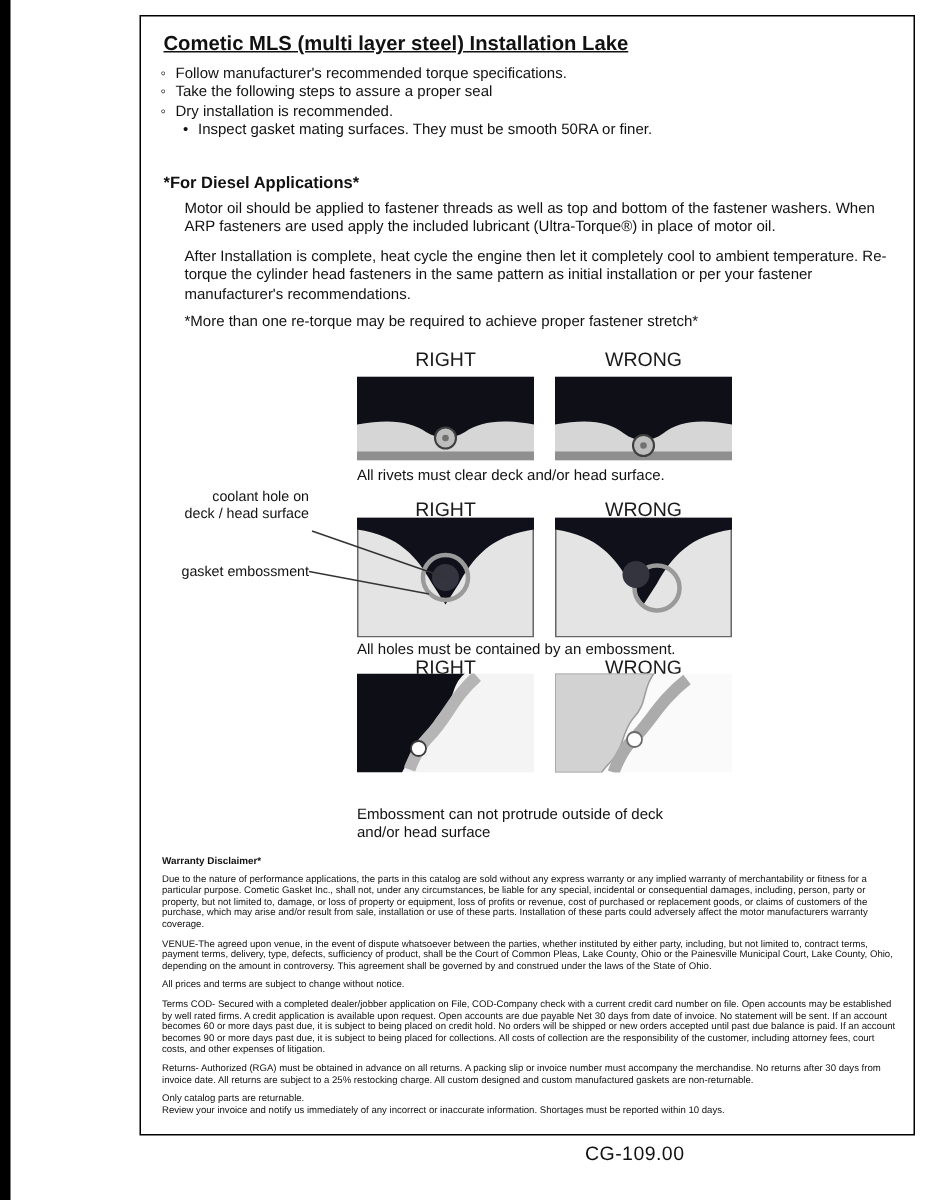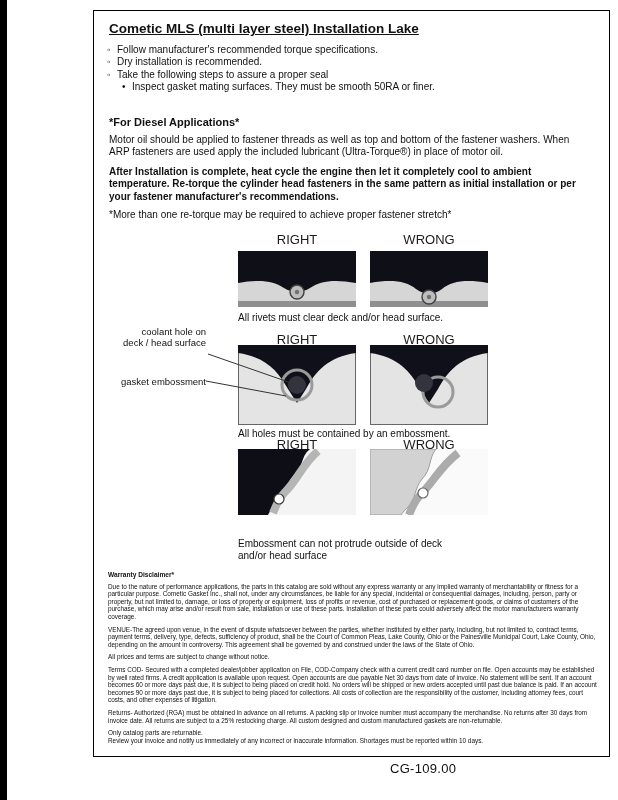--- a/index.html
+++ b/index.html
@@ -60,28 +60,28 @@
     position: absolute;
     left: 15px; top: 105px;
     margin: 0;
     font-size: 11px;
     font-weight: bold;
     white-space: nowrap;
     text-align: center;
   }
   .para {
     position: absolute;
-    left: 15px;
+    left: 29px;
     width: 478px;
     margin: 0;
     font-size: 10px;
     line-height: 12.4px;
   }
   .para.p1 { top: 123px; }
-  .para.p2 { top: 155px; font-weight: bold; }
+  .para.p2 { top: 155px; }
   .para.note { top: 198px; }
   .dlabel {
     position: absolute;
     width: 118px;
     text-align: center;
     font-size: 13px;
     color: #1a1a1a;
   }
   .panel {
     position: absolute;
@@ -137,22 +137,22 @@
 
 <div class="page">
   <div class="left-bar"></div>
 
   <div class="frame">
 
     <h1 class="title">Cometic MLS (multi layer steel) Installation Lake</h1>
 
     <ul class="tips">
       <li class="l1">Follow manufacturer's recommended torque specifications.</li>
+      <li class="l1">Take the following steps to assure a proper seal</li>
       <li class="l1">Dry installation is recommended.</li>
-      <li class="l1">Take the following steps to assure a proper seal</li>
       <li class="l2">Inspect gasket mating surfaces.  They must be smooth 50RA or finer.</li>
     </ul>
 
     <h2 class="h2">*For Diesel Applications*</h2>
     <p class="para p1">Motor oil should be applied to fastener threads as well as top and bottom of the fastener washers. When ARP fasteners are used apply the included lubricant (Ultra-Torque®) in place of motor oil.</p>
     <p class="para p2">After Installation is complete, heat cycle the engine then let it completely cool to ambient temperature. Re-torque the cylinder head fasteners in the same pattern as initial installation or per your fastener manufacturer's recommendations.</p>
     <p class="para note">*More than one re-torque may be required to achieve proper fastener stretch*</p>
 
     <div class="dlabel" style="left:144px; top:221px;">RIGHT</div>
     <div class="dlabel" style="left:276px; top:221px;">WRONG</div>

